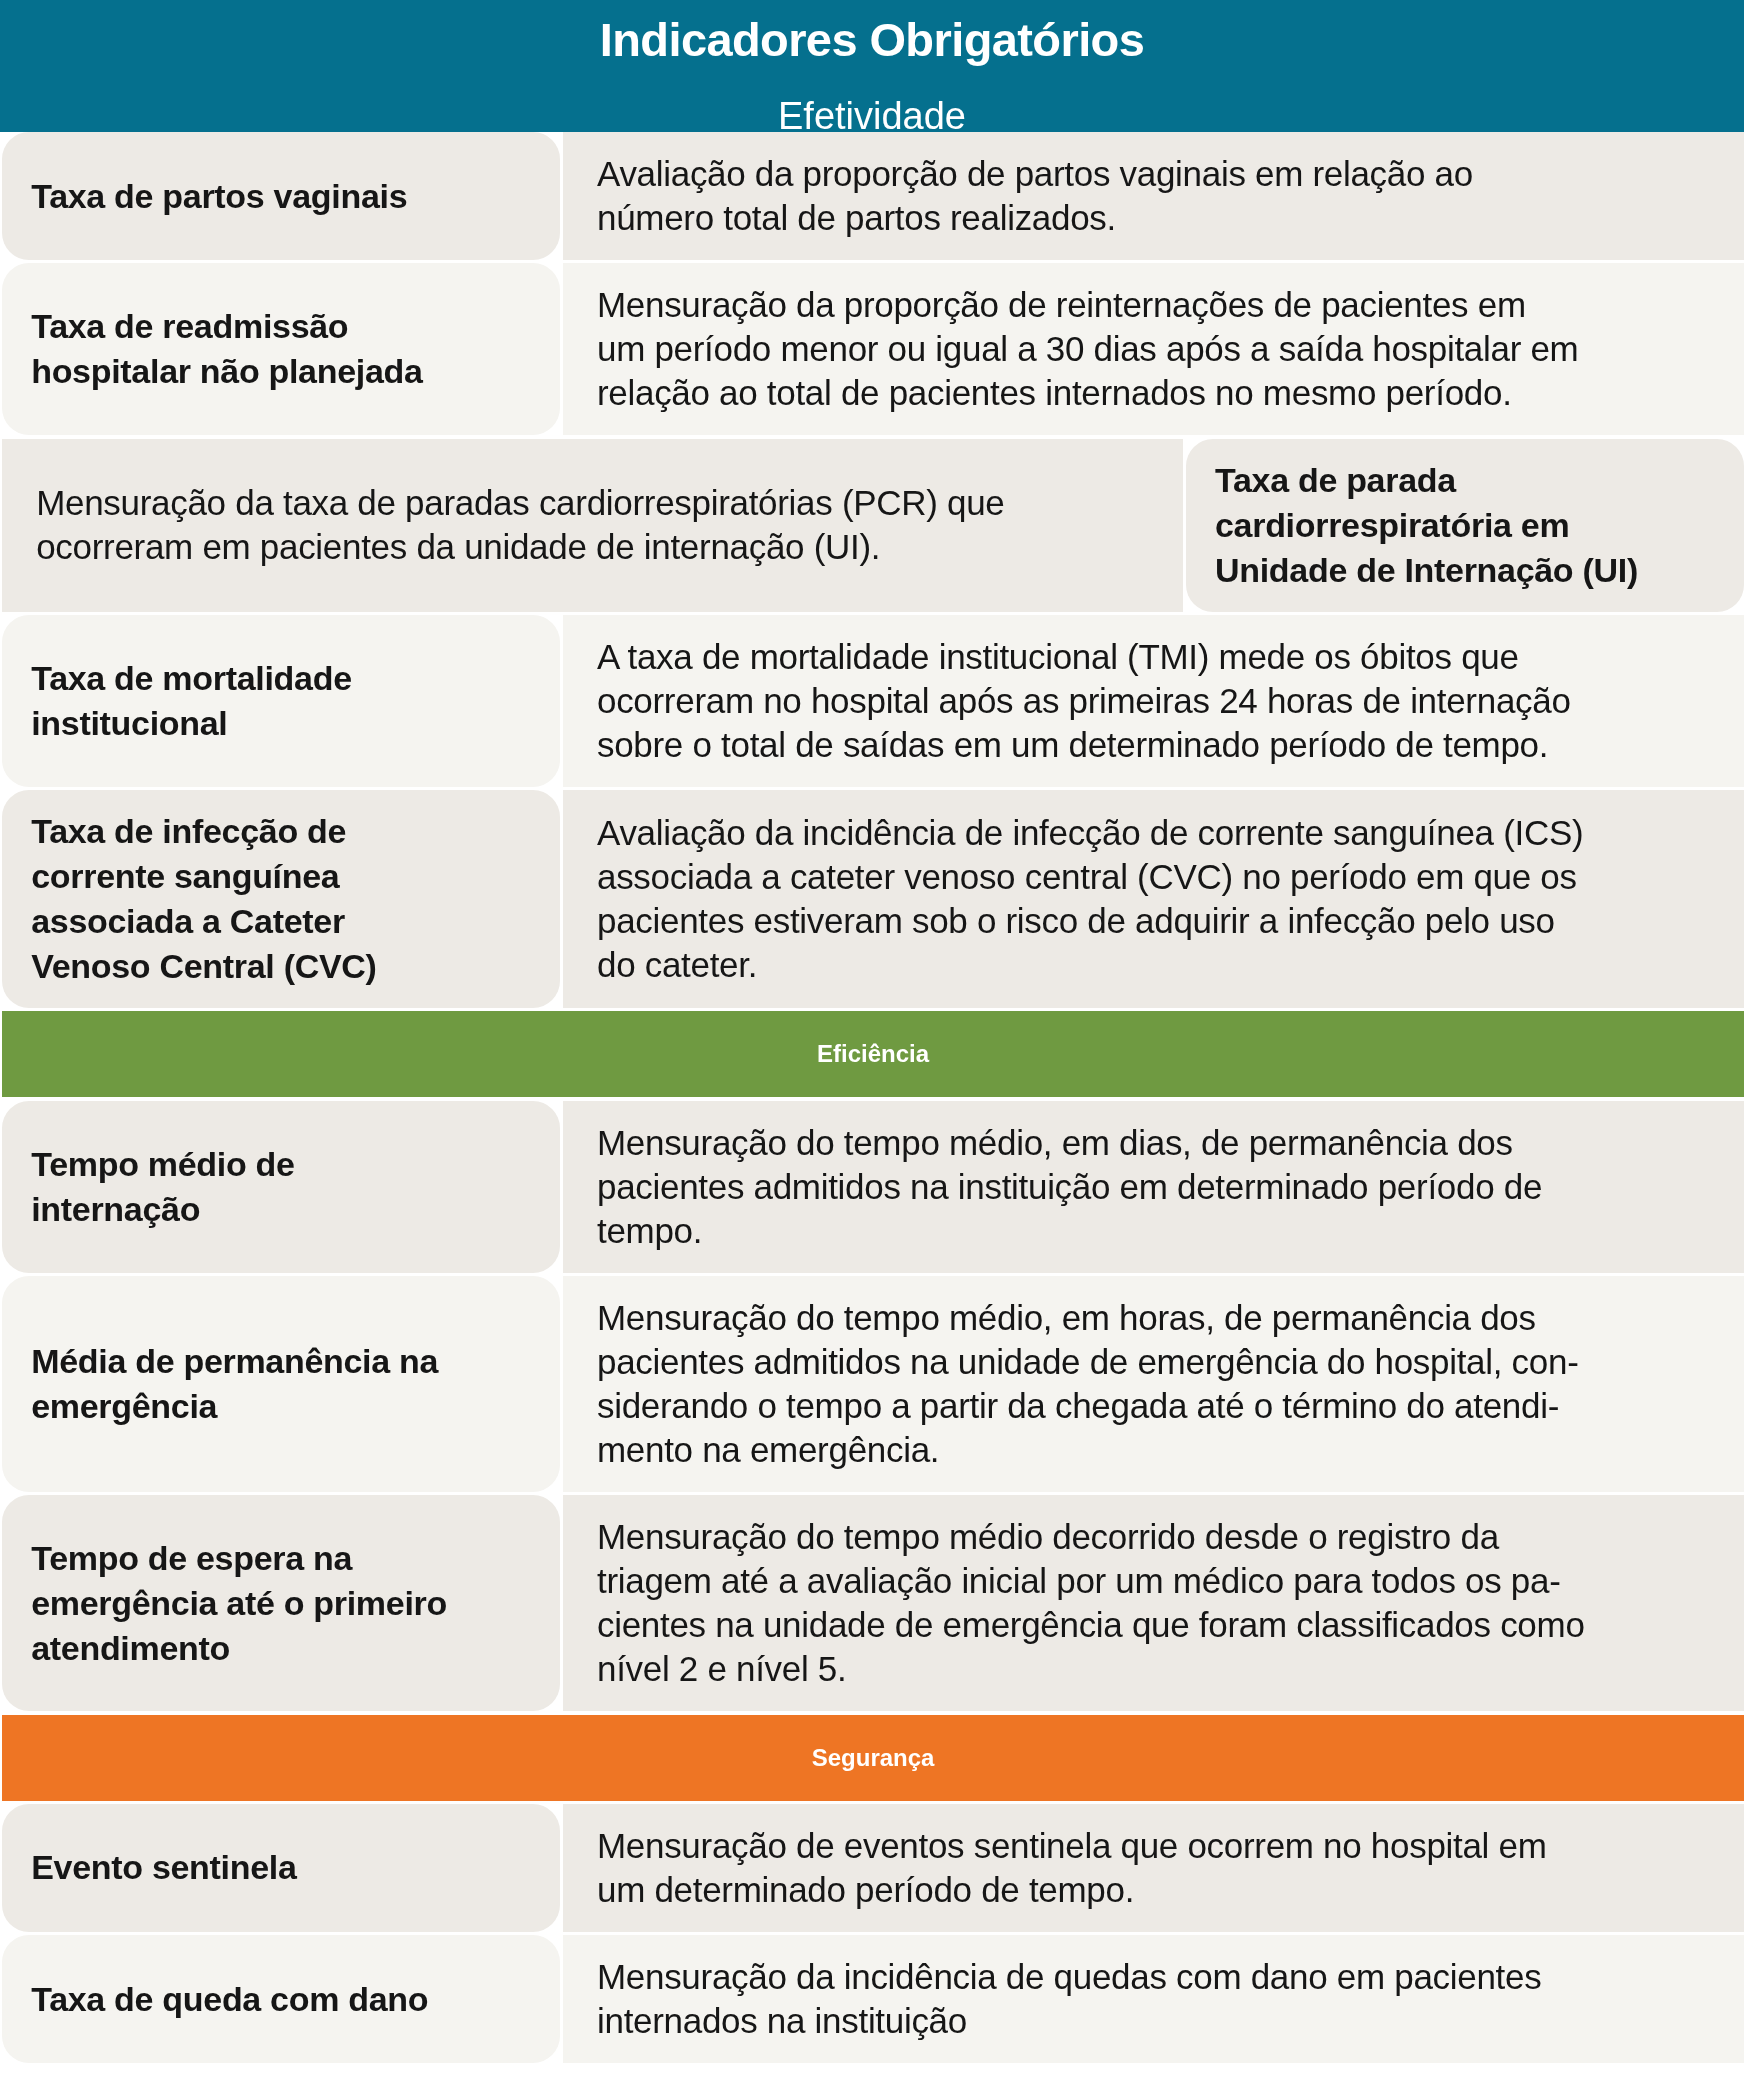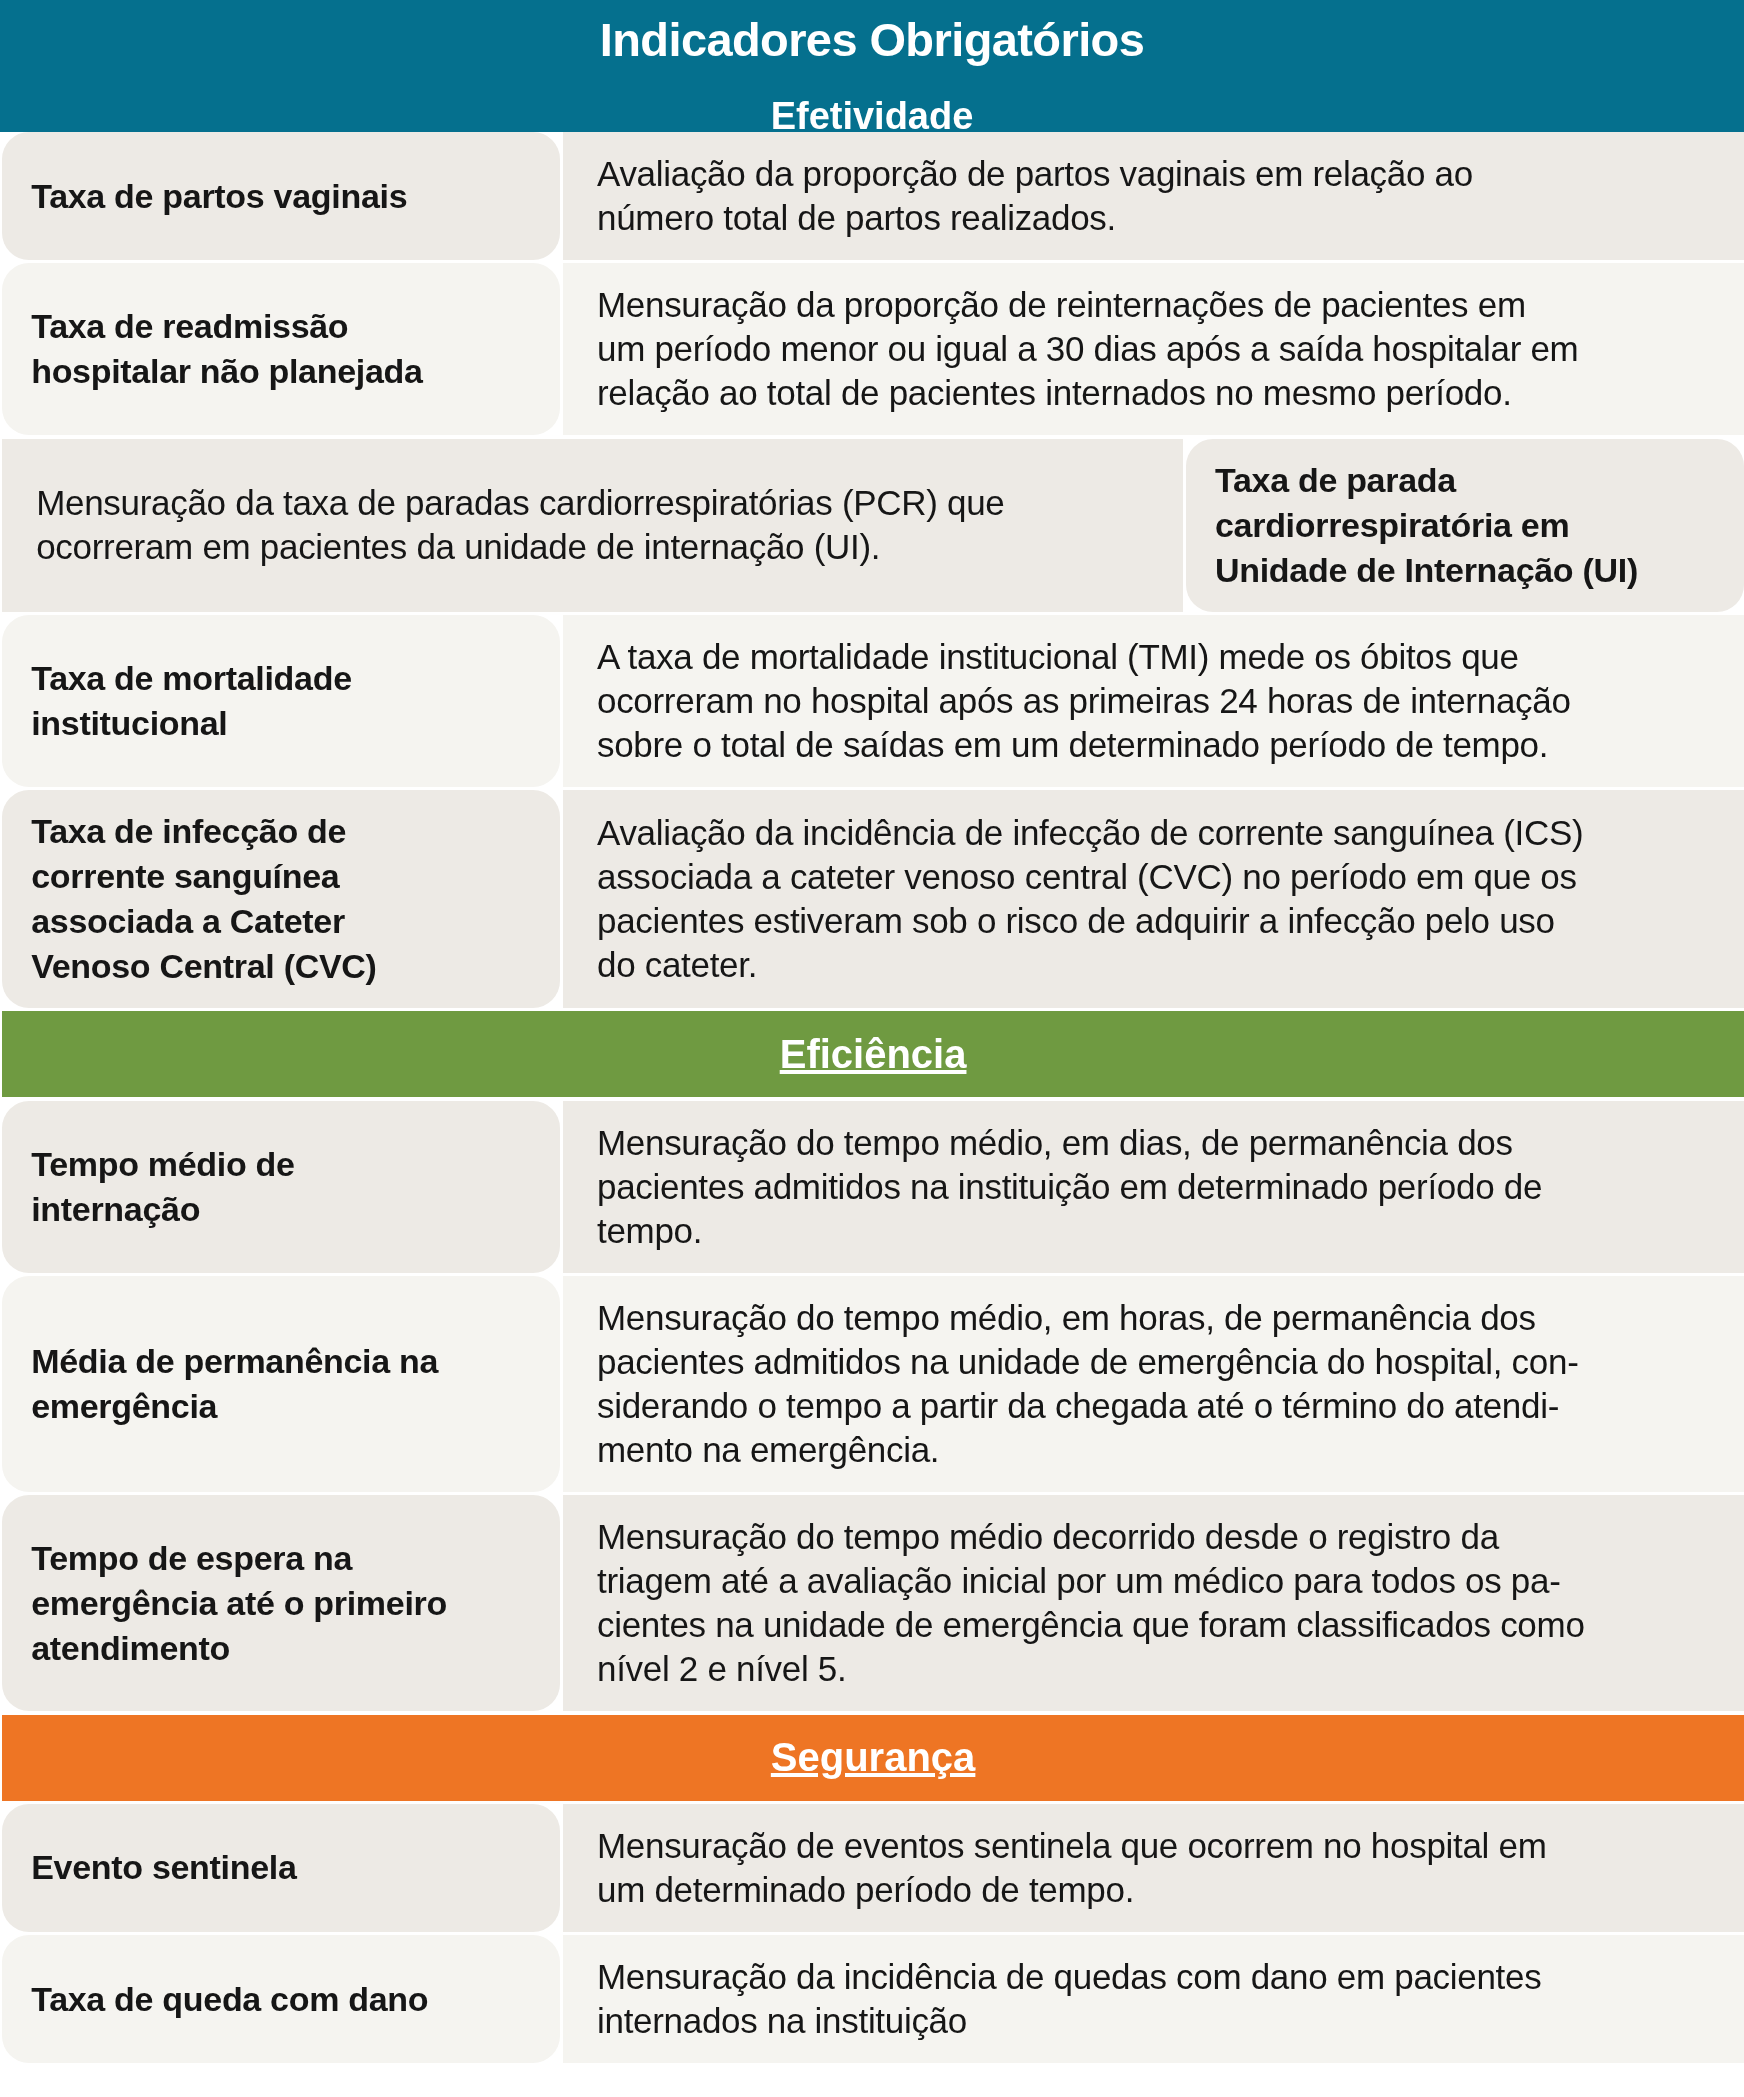--- a/index.html
+++ b/index.html
@@ -28,21 +28,21 @@
   }
   .title {
     color: #ffffff;
     font-weight: bold;
     font-size: 47px;
     line-height: 56px;
     letter-spacing: -0.6px;
   }
   .header .band-label {
     color: #ffffff;
-    font-weight: bold;
+    font-weight: normal;
     font-size: 38px;
     line-height: 45px;
     margin-top: 26px;
   }
   
   .rows {
     padding-left: 2.2px;
   }
   .row {
     display: flex;
@@ -76,22 +76,21 @@
   }
   
   .band {
     height: 86px;
     margin-bottom: 3.3px;
     display: flex;
     align-items: center;
     justify-content: center;
     color: #ffffff;
     font-weight: bold;
-    font-size: 40px;
-    text-decoration: underline;
+    font-size: 24px;
   }
   .band.green { background: #6F9A41; }
   .band.orange { background: #EE7524; }
 </style>
 </head>
 <body>
 
 <div class="page">
 
   <header class="header">

